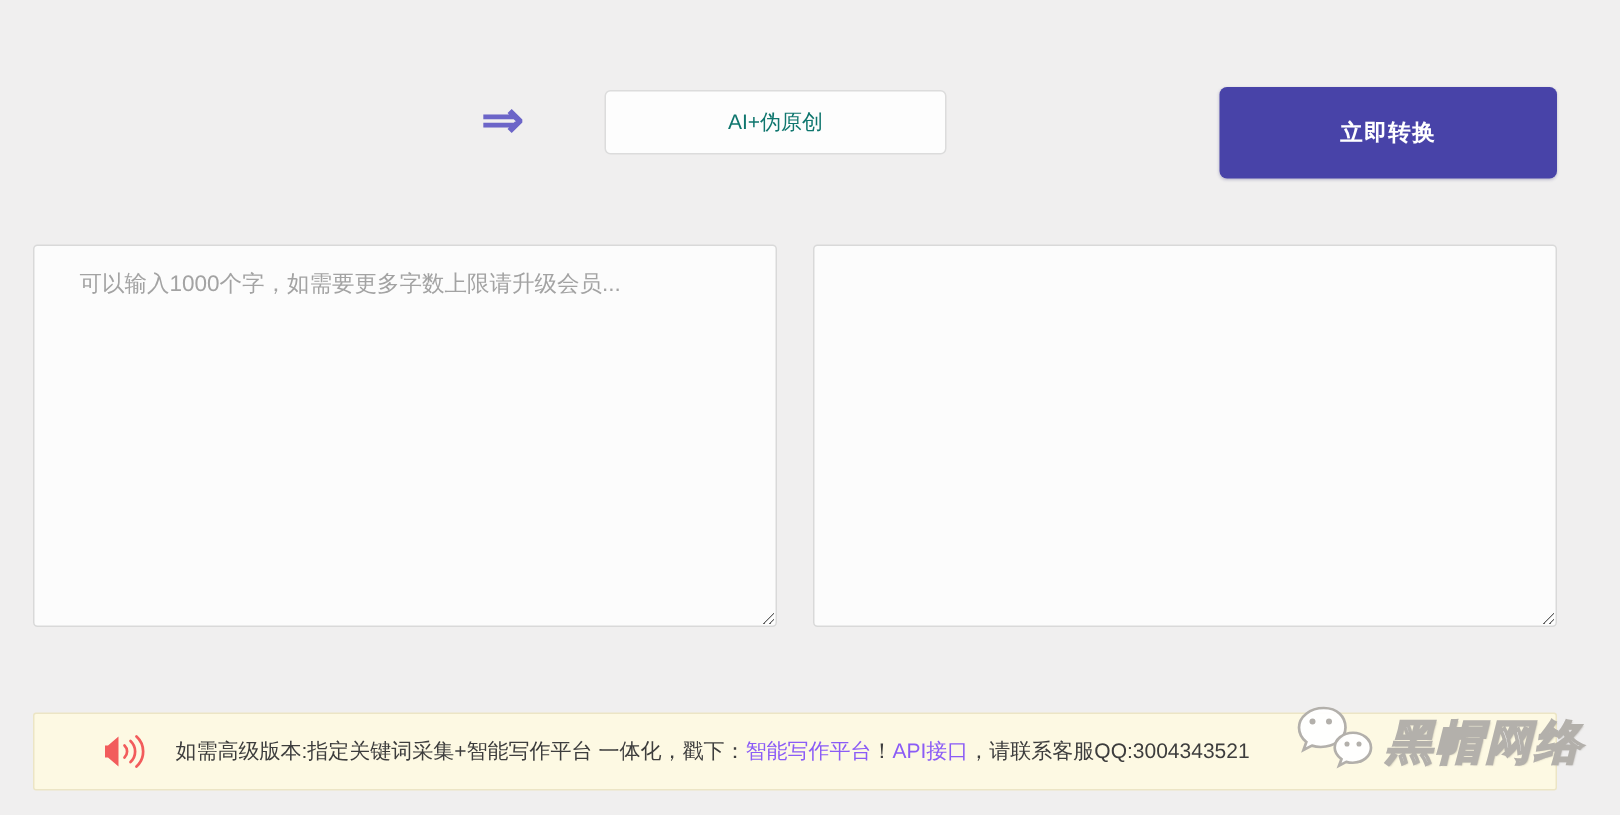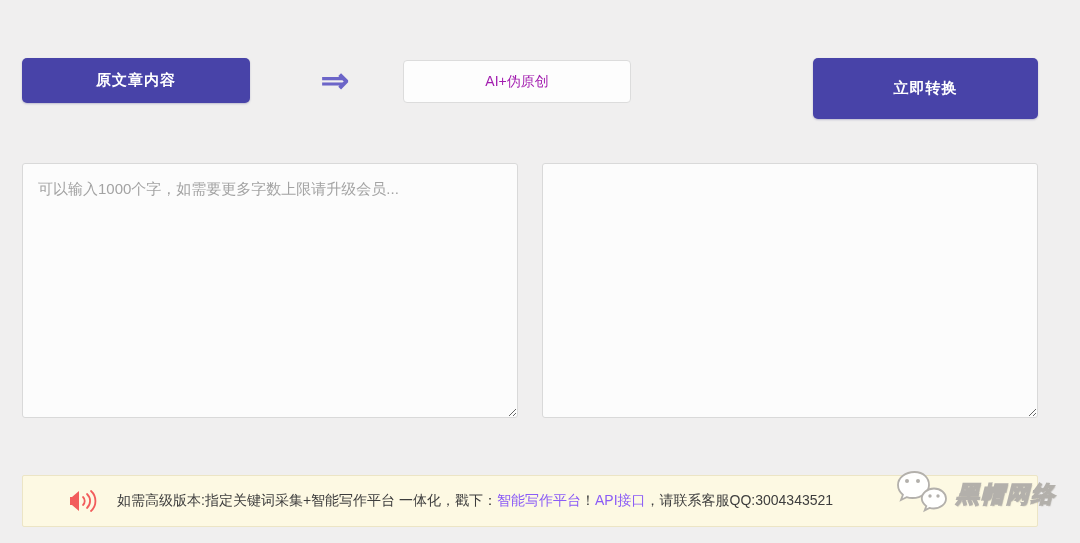--- a/index.html
+++ b/index.html
@@ -39,39 +39,39 @@
     text-align: center;
     font-weight: bold;
   }
   .mode-box {
     position: absolute;
     left: 403px; top: 60px;
     width: 228px; height: 43px;
     background: #fdfdfd;
     border: 1px solid #dcdcdc;
     border-radius: 4px;
-    color: #a21caf;
+    color: #0f766e;
     font-size: 14px;
     display: flex;
     align-items: center;
     justify-content: center;
   }
 
   
   .pane {
     position: absolute;
     top: 163px;
     width: 496px;
     height: 255px;
     background: #fcfcfc;
     border: 1px solid #d9d9d9;
     border-radius: 3px;
     resize: both;
     overflow: auto;
-    padding: 16px 15px;
+    padding: 16px 30px;
     font-size: 15px;
     color: #333;
     font-family: "Liberation Sans", sans-serif;
     outline: none;
   }
   .pane::placeholder { color: #a3a3a3; }
   #input-pane  { left: 22px; }
   #output-pane { left: 542px; }
 
   
@@ -106,36 +106,35 @@
   
   .watermark {
     position: absolute;
     right: 24px; top: 468px;
     display: flex;
     align-items: center;
     gap: 5px;
     pointer-events: none;
   }
   .wm-text {
-    font-size: 23px;
+    font-size: 31px;
     font-weight: bold;
     font-style: italic;
     color: rgba(255,255,255,0.92);
     -webkit-text-stroke: 1.3px #b3b0ab;
     text-shadow: 1px 1px 1px rgba(120,115,105,0.35);
     letter-spacing: 2px;
     white-space: nowrap;
   }
 </style>
 </head>
 <body>
 
 <div class="stage">
 
-  <button class="btn-primary" id="btn-source">原文章内容</button>
 
   <div class="arrow">⇒</div>
 
   <div class="mode-box">
     <span>AI+伪原创</span>
   </div>
 
   <button class="btn-primary" id="btn-convert">立即转换</button>
 
   <textarea class="pane" id="input-pane" placeholder="可以输入1000个字，如需要更多字数上限请升级会员..." style=""></textarea>

